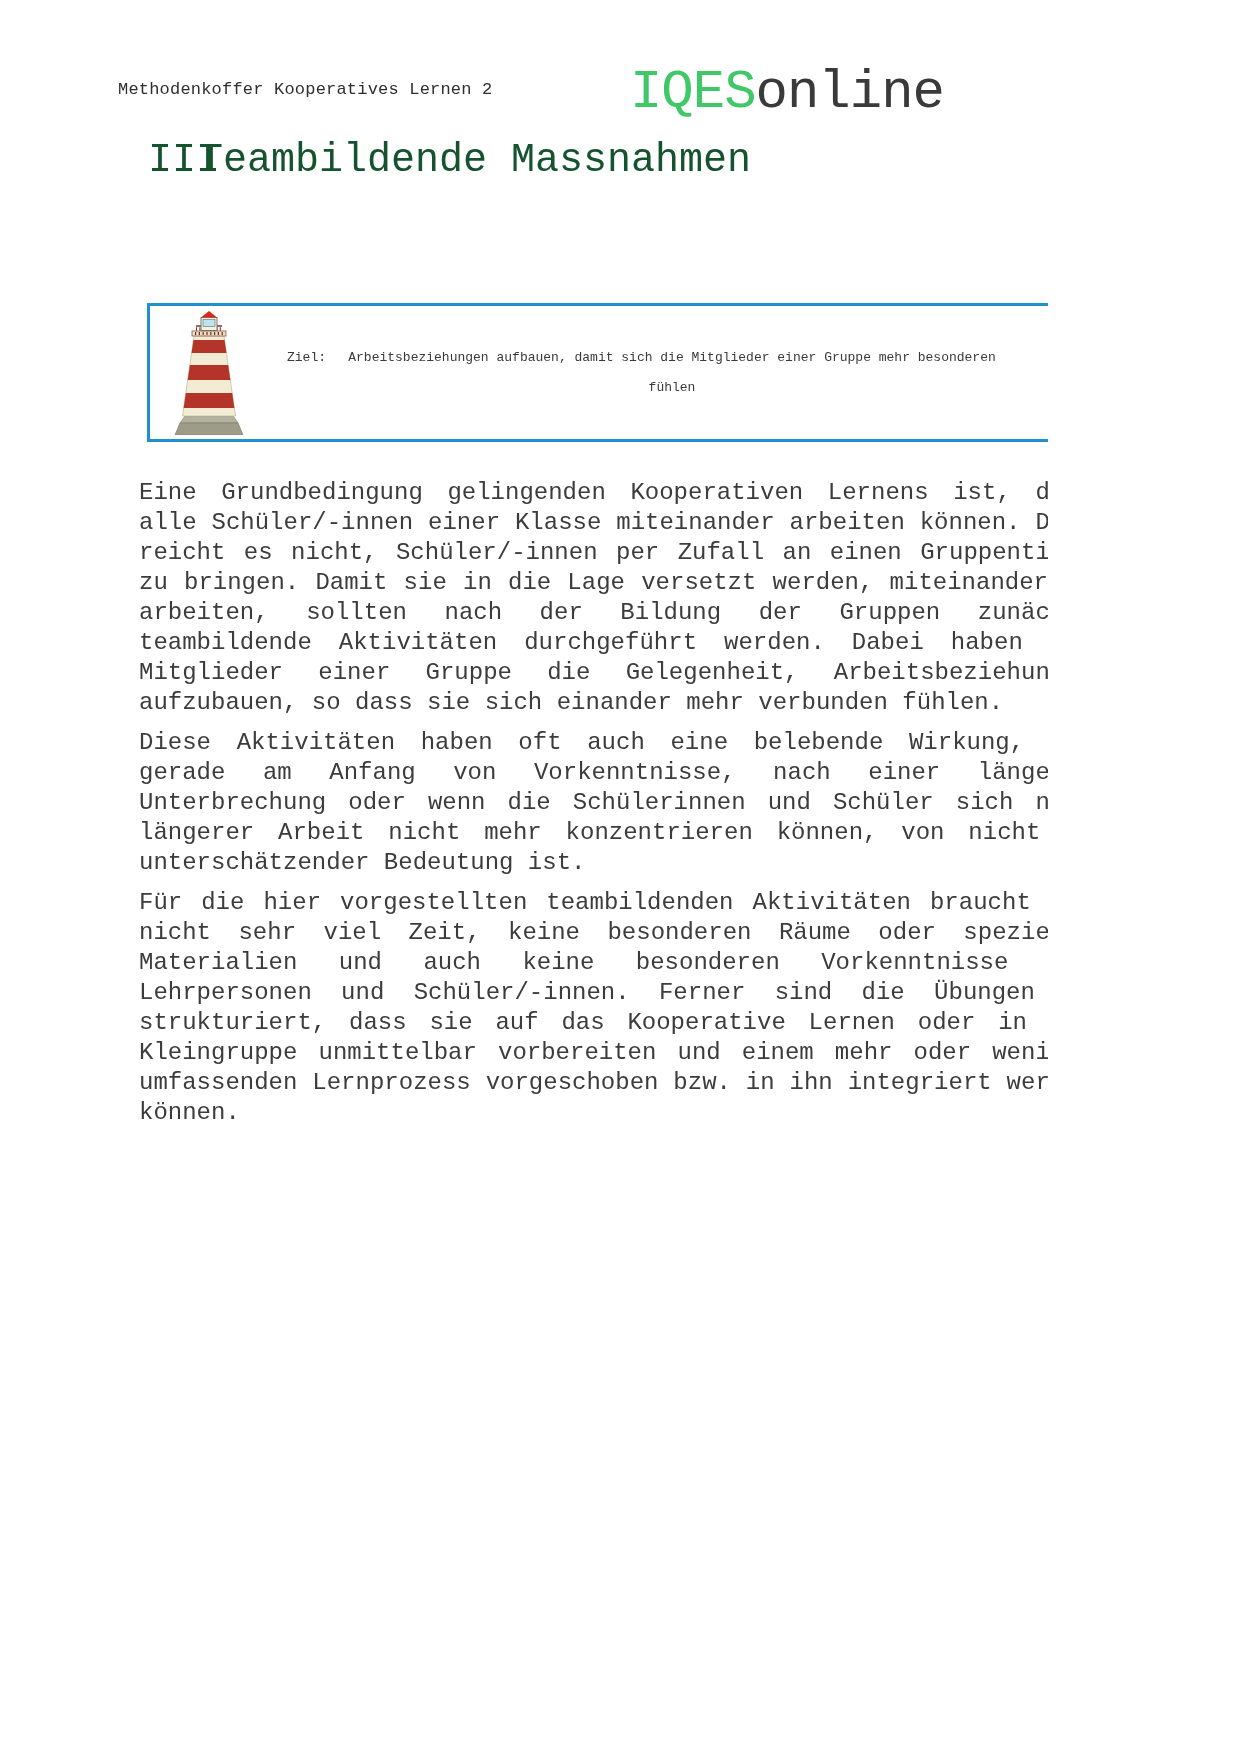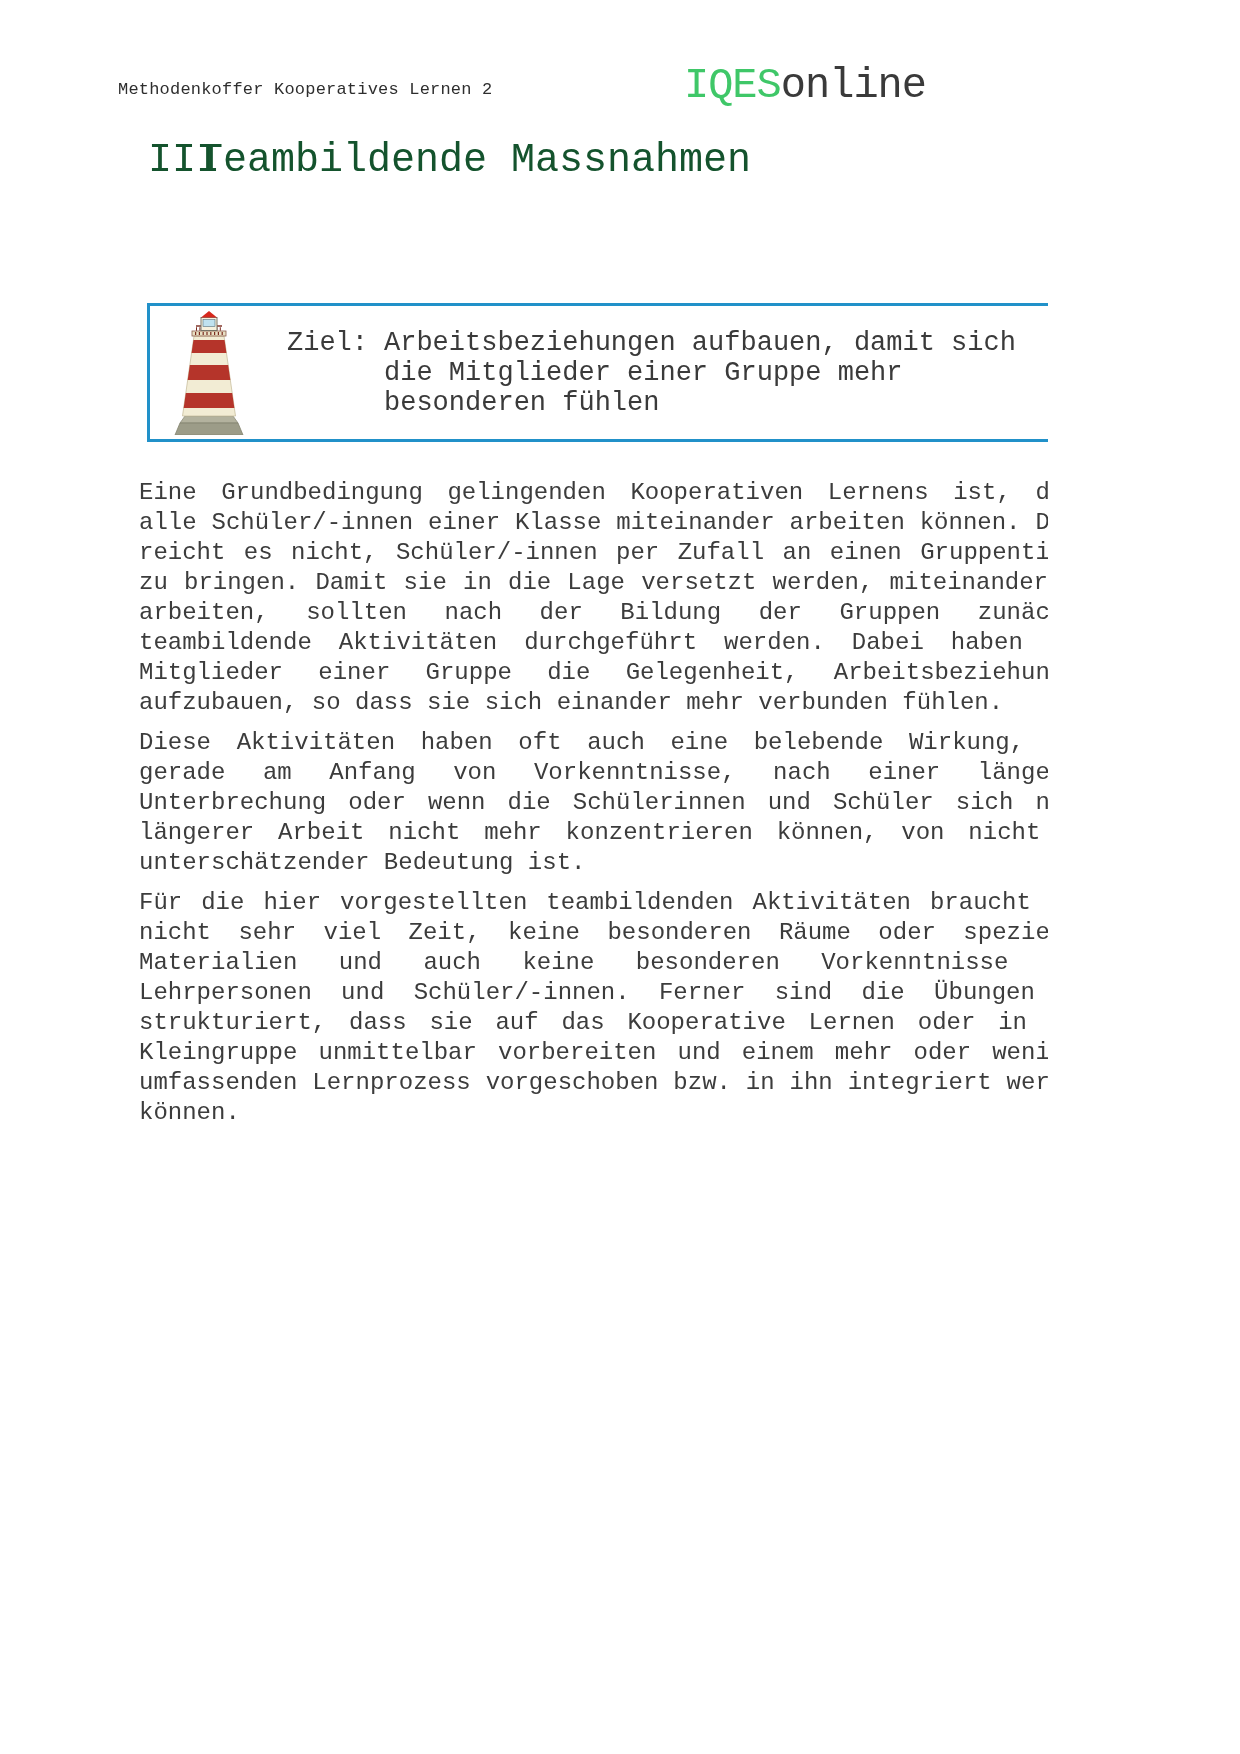--- a/index.html
+++ b/index.html
@@ -15,23 +15,23 @@
   .doc-title {
     position: absolute;
     left: 118px;
     top: 80px;
     font-size: 17px;
     color: #2e2e2e;
     letter-spacing: 0.2px;
   }
   .logo {
     position: absolute;
-    right: 122px;
+    right: 104px;
     top: 62px;
-    font-size: 42px;
+    font-size: 54px;
     letter-spacing: -1px;
     white-space: nowrap;
   }
   .logo-green { color: #3fc768; }
   .logo-dark  { color: #3a3a3a; }
   
   .h-chapter, .h-section {
     position: absolute;
     left: 148px;
     margin: 0;
@@ -53,23 +53,24 @@
     box-sizing: border-box;
     border: 3px solid #2191c9;
     display: flex;
     align-items: center;
   }
   .lighthouse { margin-left: 21px; flex: 0 0 auto; }
   .goal-row {
     display: flex;
     align-items: flex-start;
     margin-left: 40px;
-    font-size: 27px;
+    font-size: 13px;
     line-height: 30px;
     color: #3a3a3a;
+    text-align: center;
   }
   .goal-label { flex: 0 0 auto; margin-right: 16px; }
   .goal-text  { margin: 0; max-width: 660px; }
   
   .body-text {
     position: absolute;
     left: 139px;
     top: 478px;
     width: 954px;
     font-size: 24px;

